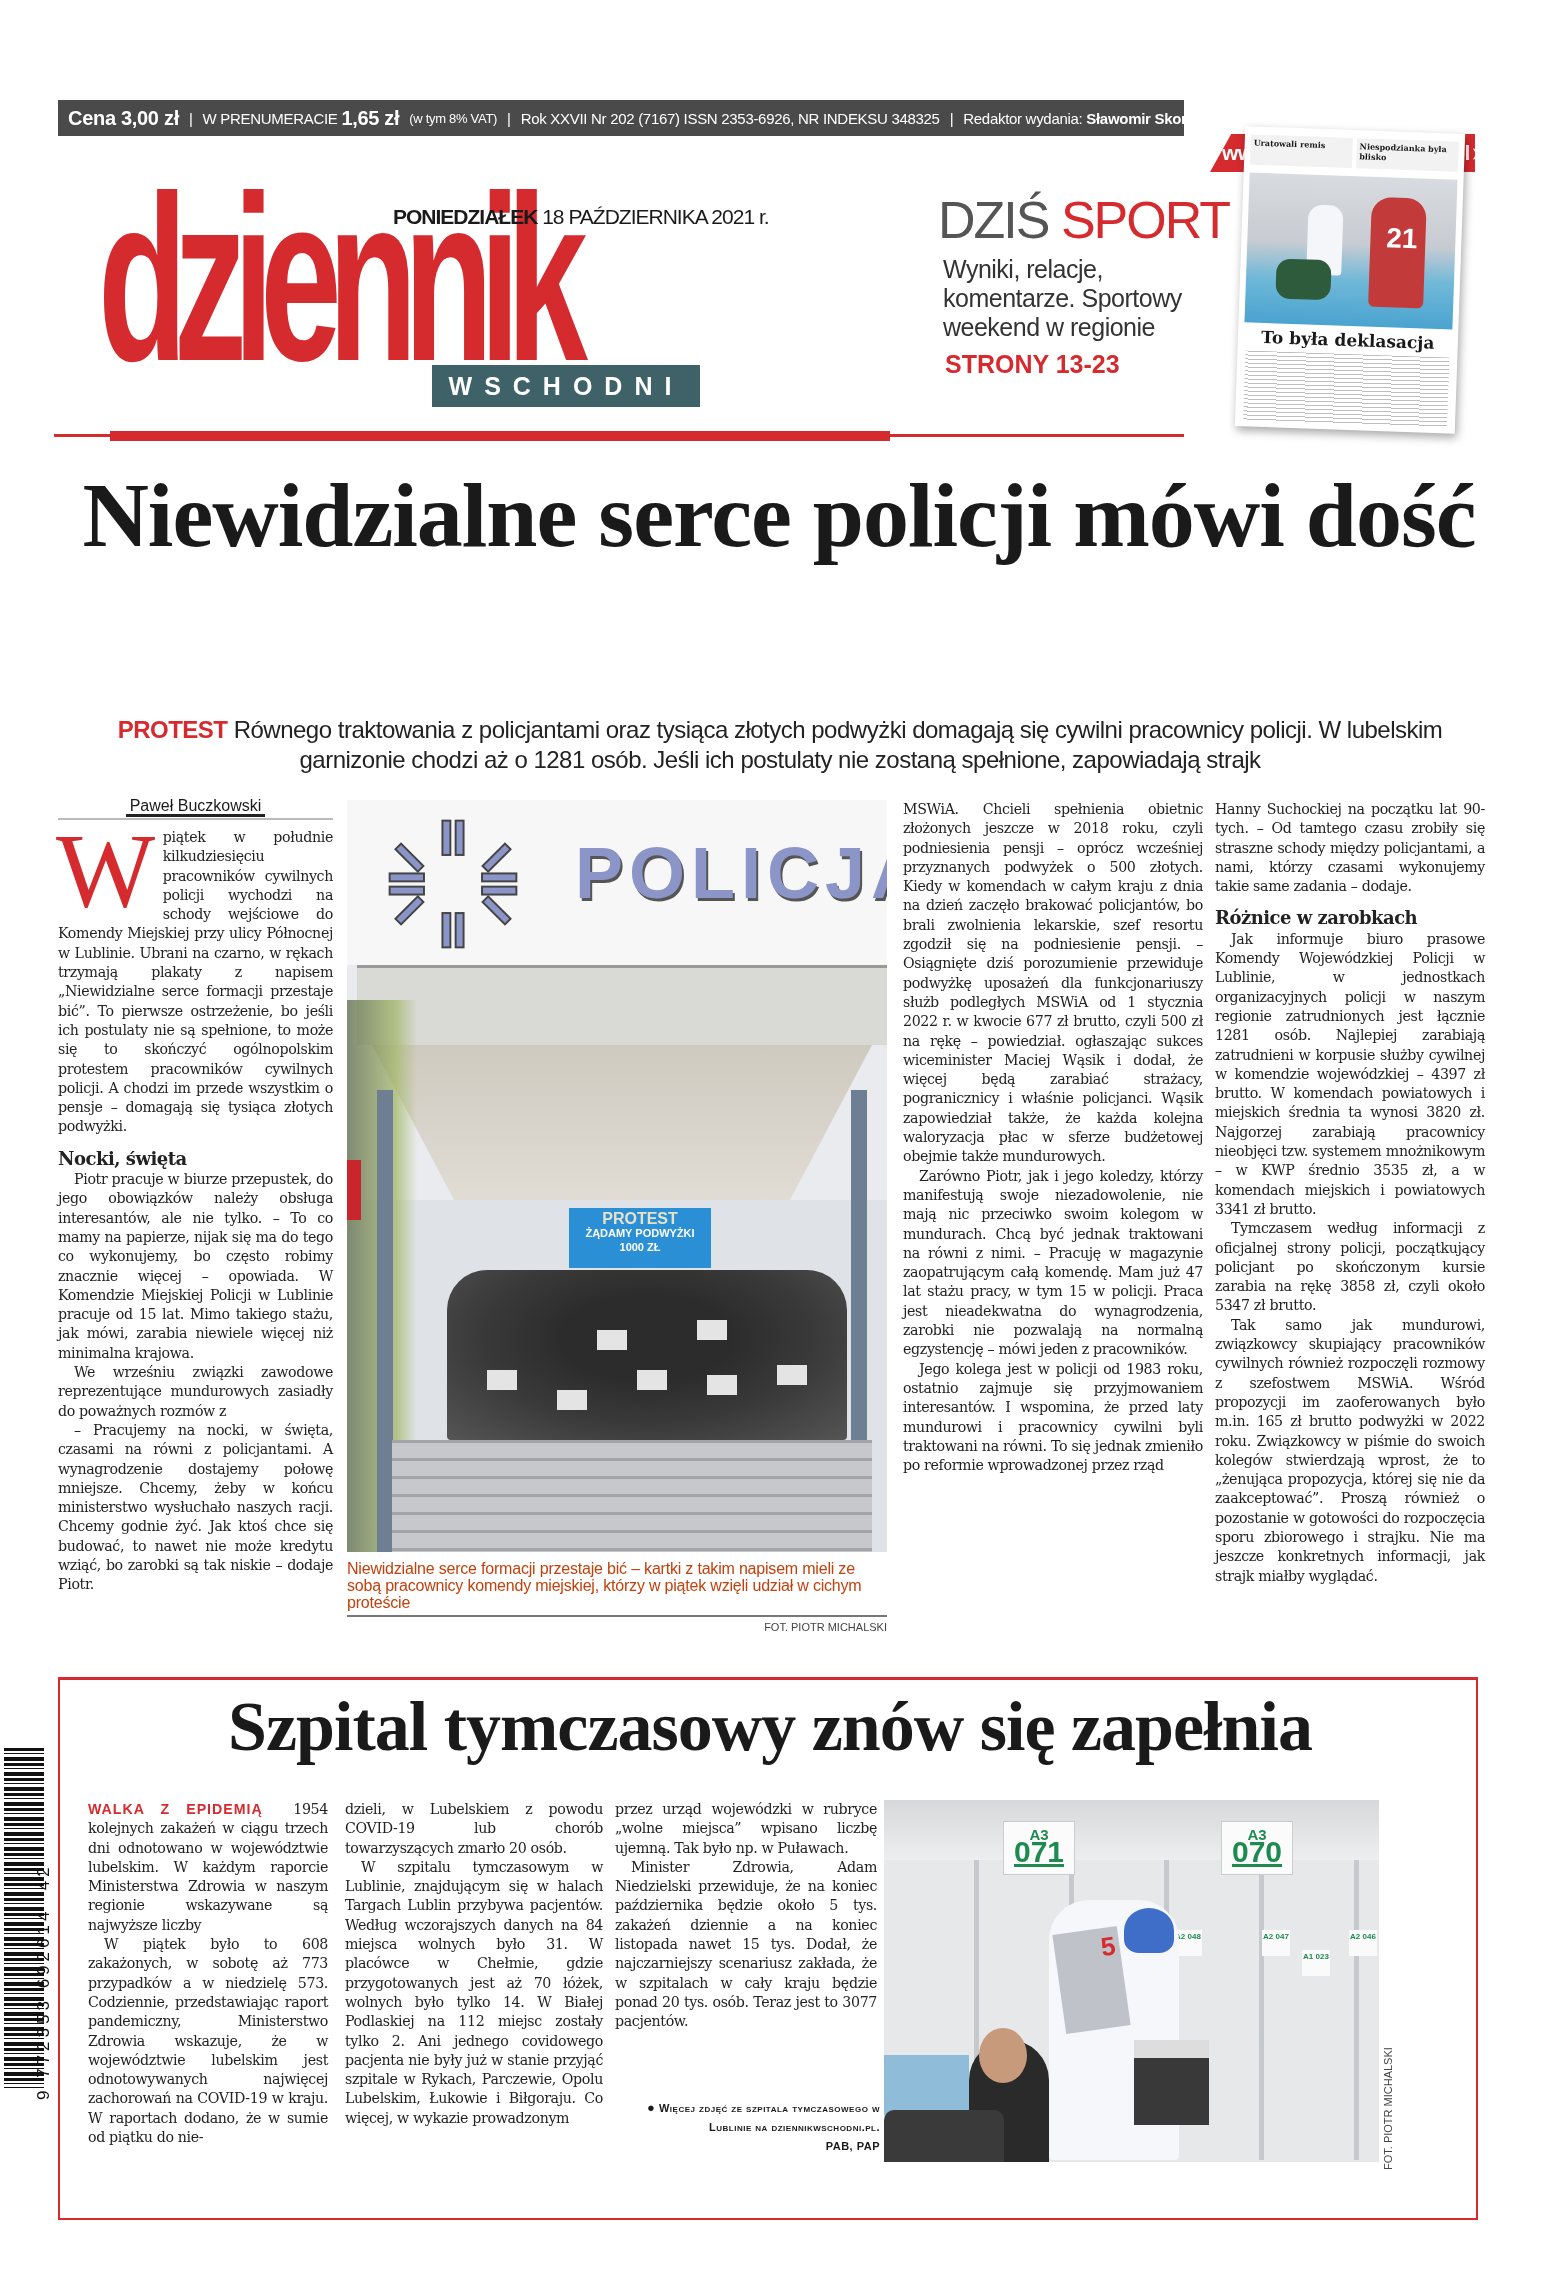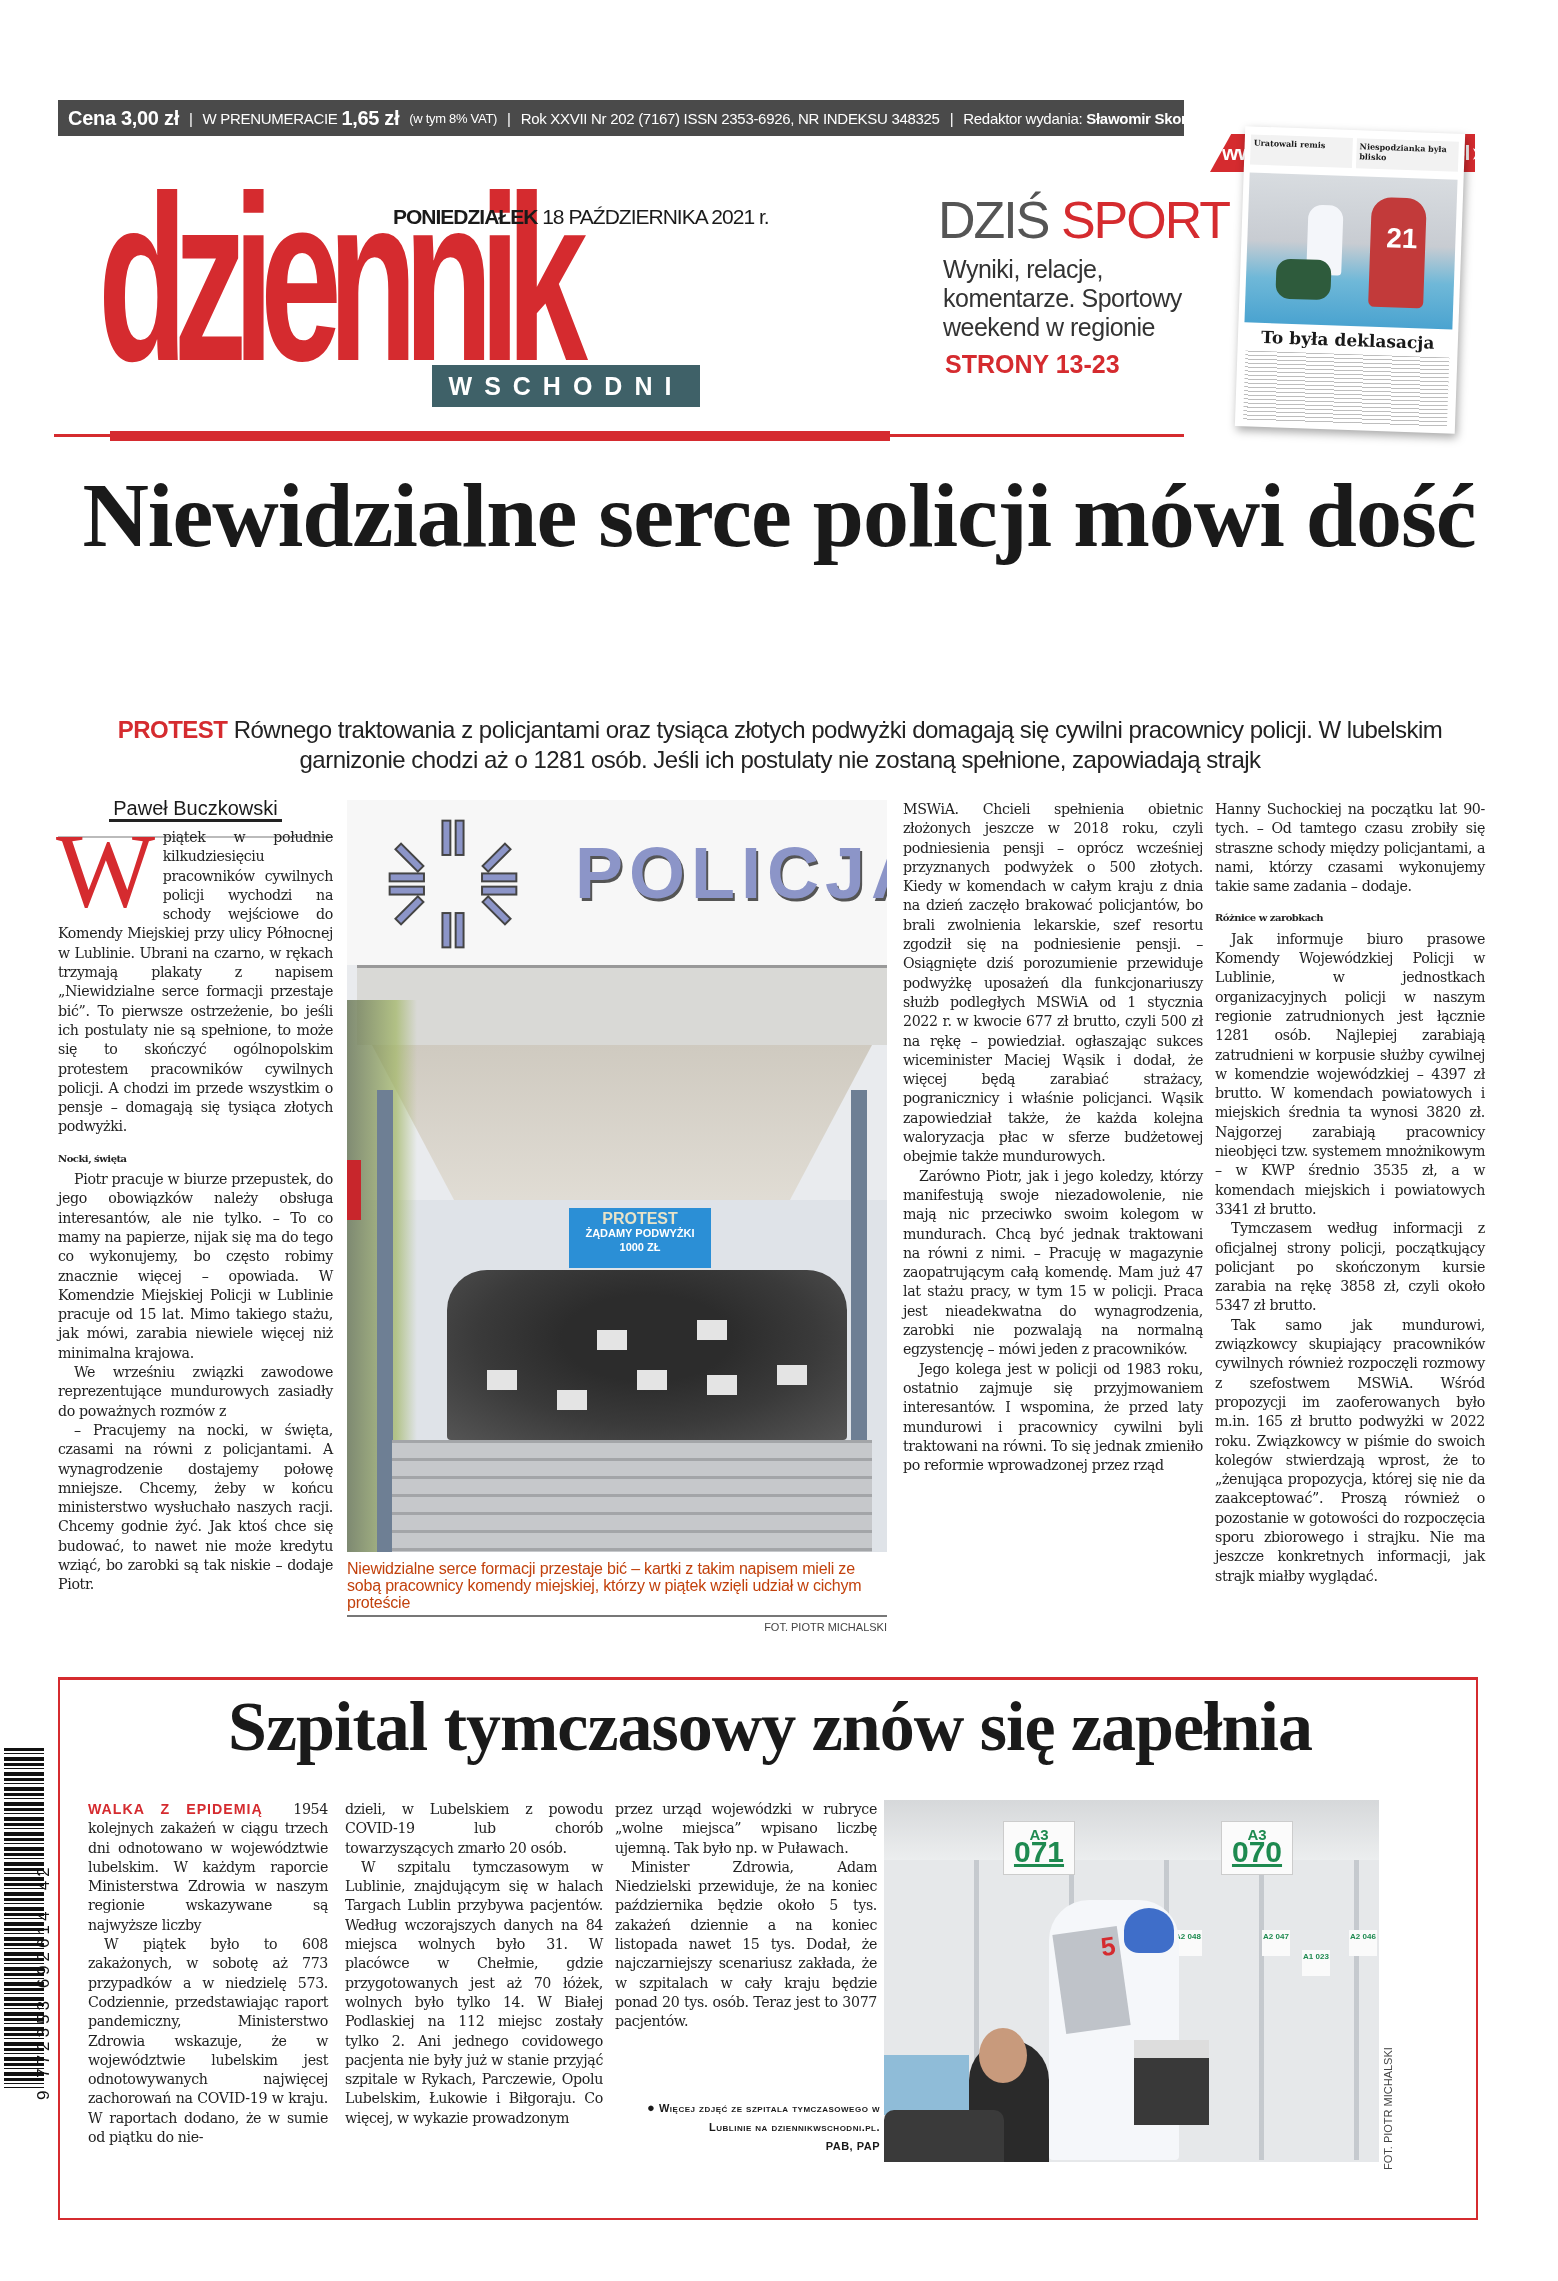--- a/index.html
+++ b/index.html
@@ -47,22 +47,22 @@
   
   .headline { position: absolute; left: 54px; top: 460px; width: 1450px; text-align: center; font-family: "Liberation Serif", serif; font-weight: bold;
     font-size: 92px; line-height: 110px; letter-spacing: -1px; color: #1a1a1a; }
   .lead { position: absolute; left: 80px; top: 715px; width: 1400px; text-align: center; font-family: "Liberation Sans", sans-serif; font-size: 24px; line-height: 30px; color: #222; letter-spacing: -0.5px; }
   .lead .kicker { color: #d52b2f; font-weight: bold; }
 
   
   .col { position: absolute; font-family: "DejaVu Serif", serif; font-size: 14.2px; line-height: 19.3px; text-align: justify; hyphens: manual; color: #222; letter-spacing: -0.35px; }
   .col p { text-indent: 16px; }
   .col p.noind { text-indent: 0; }
-  .col h4 { font-family: "DejaVu Serif", serif; font-size: 10px; font-weight: bold; margin: 12px 0 2px; letter-spacing: -0.5px; }
-  .byline { position: absolute; left: 58px; top: 797px; width: 275px; border-bottom: 2px solid #bbb; font-family: "Liberation Sans", sans-serif; font-size: 20px; text-align: center; padding-bottom: 16px; }
+  .col h4 { font-family: "DejaVu Serif", serif; font-size: 18px; font-weight: bold; margin: 12px 0 2px; letter-spacing: -0.5px; }
+  .byline { position: absolute; left: 58px; top: 797px; width: 275px; border-bottom: 2px solid #bbb; font-family: "Liberation Sans", sans-serif; font-size: 16px; text-align: center; padding-bottom: 3px; }
   .byline span { border-bottom: 3px solid #222; padding: 0 4px; }
   .dropcap { float: left; font-family: "Liberation Serif", serif; font-size: 105px; line-height: 78px; color: #d52b2f; margin: 4px 8px 0 -2px; }
 
   
   .photo1 { position: absolute; left: 347px; top: 800px; width: 540px; height: 752px; overflow: hidden; background: #e9ebee; }
   .photo1 .facade { position: absolute; left: 0; top: 0; width: 100%; height: 165px; background: #f7f7f7; }
   .photo1 .star { position: absolute; left: 40px; top: 18px; width: 132px; height: 132px; }
   .photo1 .policja { position: absolute; left: 228px; top: 32px; font-family: "Liberation Sans", sans-serif; font-weight: bold; font-size: 72px; color: #8c95c8; letter-spacing: 6px; text-shadow: 2px 3px 0 #555; }
   .photo1 .canopy { position: absolute; left: 10px; top: 165px; width: 535px; height: 80px; background: #d9d9d6; border-top: 3px solid #999; }
   .photo1 .under { position: absolute; left: 25px; top: 245px; width: 500px; height: 170px; background: linear-gradient(180deg,#cfcac0,#e2ded6); clip-path: polygon(0 0,100% 0,82% 100%,18% 100%); }

